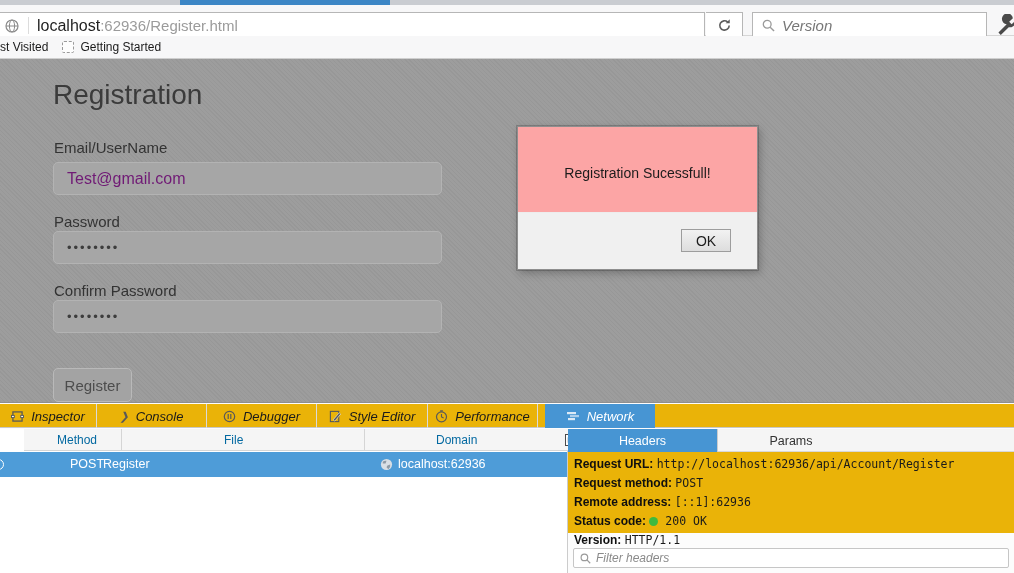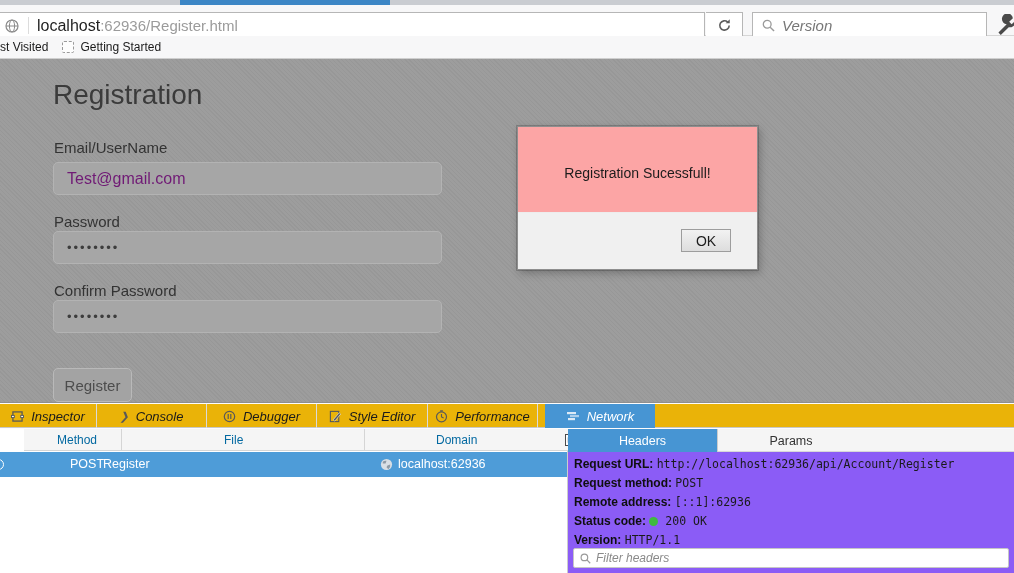--- a/index.html
+++ b/index.html
@@ -56,21 +56,21 @@
 
   #req-panel { position:absolute; left:0; top:26px; width:568px; height:145px; background:#fff; border-right:1px solid #cccccc; }
   #req-header { position:absolute; left:0; top:0; width:100%; height:22px; background:#f5f5f5; border-bottom:1px solid #d5d5d5;
                 font-size:12px; color:#0369a1;margin-left:24px; }
   .col-div { position:absolute; top:0; width:1px; height:22px; background:#d5d5d5; }
   .col-label { position:absolute; top:4px; }
   #req-row { position:absolute; left:0; top:23px; width:100%; height:25px; background:#4e9cd8; color:#fff; font-size:12.5px; cursor:pointer; }
   #req-row .cell { position:absolute; top:5px; }
   .status-frag { position:absolute; left:-7px; top:7px; width:11px; height:11px; border:1.5px solid #fff; border-radius:50%; }
 
-  #detail-panel { position:absolute; left:568px; top:26px; width:446px; height:145px; background:#8b5cf6; }
+  #detail-panel { position:absolute; left:568px; top:26px; width:446px; height:104px; background:#eab308; }
   #detail-tabs { position:absolute; left:0; top:0; width:100%; height:23px; background:#f5f5f5; border-bottom:1px solid #d8d8d8; display:flex; }
   .detail-tab { width:150px; height:23px; display:flex; align-items:center; justify-content:center; font-size:12.5px; color:#333;
                 border-right:1px solid #cccccc; cursor:pointer; }
   .detail-tab:last-child { border-right:none; width:146px; }
   .detail-tab.active { background:#4795d3; color:#fff; }
   .hdr-row { position:absolute; left:6px; font-size:12px; white-space:nowrap; }
   .hdr-label { font-weight:bold; color:#0f0f0f; }
   .hdr-value { font-family:"DejaVu Sans Mono","Liberation Mono",monospace; font-size:11.5px; color:#1a1a1a; }
   .green-dot { display:inline-block; width:9px; height:9px; border-radius:50%; background:#3fba3f; margin:0 4px 0 3px; vertical-align:-1px; }
   #filter-box { position:absolute; left:5px; top:119px; width:436px; height:20px; background:#fff; border:1px solid #c6c6c6; border-radius:2px;

